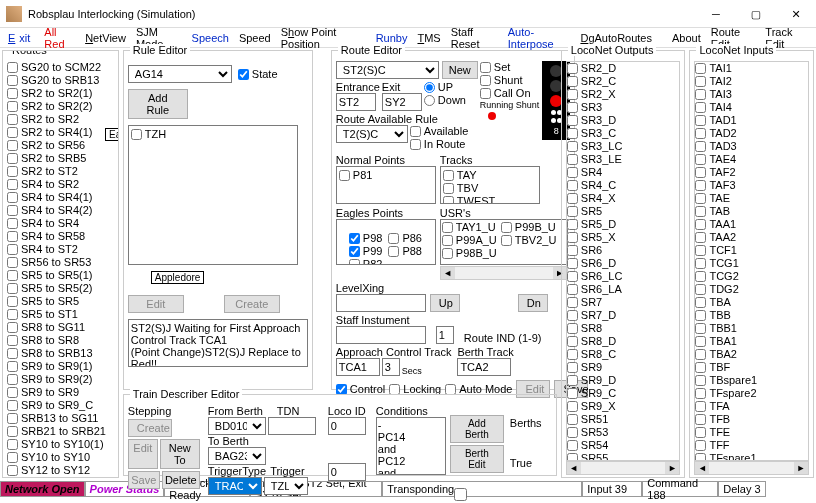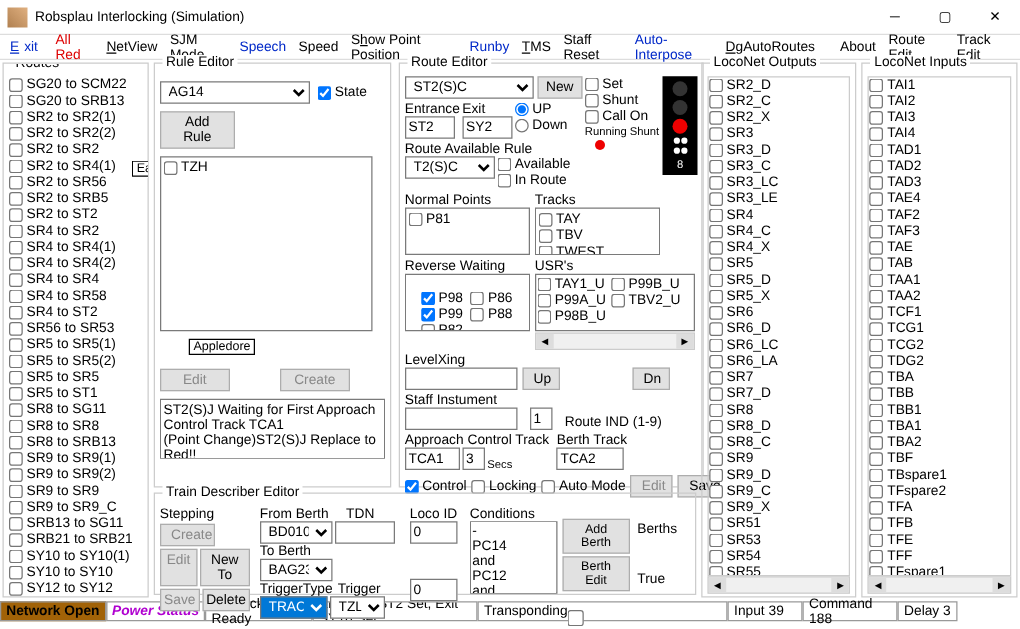--- a/index.html
+++ b/index.html
@@ -18,21 +18,21 @@
 .groupbox > .lbl { position: absolute; top: -7px; left: 6px; background: #fff; padding: 0 3px; }
 .routes { width: 120px; overflow-y: auto; overflow-x:hidden; }
 .routes-list { height: 415px; overflow-y: auto; }
 .chk { display: flex; align-items: center; gap: 3px; height: 13px; line-height: 13px; white-space:nowrap; }
 .chk input { width: 11px; height: 11px; margin: 0; }
 .btn { background: #e1e1e1; border: 1px solid #adadad; padding: 2px 8px; cursor: pointer; text-align:center; }
 .btn.dis { color: #888; }
 input[type=text], select { border: 1px solid #7a7a7a; padding: 1px 2px; height: 18px; background:#fff; }
 textarea { border: 1px solid #7a7a7a; font-size: 11px; resize: none; }
 .mid { width: 438px; display:flex; flex-direction:column; }
-.rule-route-row { display:flex; gap:2px; }
+.rule-route-row { display:flex; gap:14px; }
 .ruleeditor { width: 190px; }
 .routeeditor { width: 244px; }
 .listbox { border: 1px solid #7a7a7a; background: #fff; overflow:auto; }
 .sel { background: #0078d7; color: #fff; }
 .signal { width: 28px; background: #000; display:flex; flex-direction:column; align-items:center; gap:3px; padding:4px 0; }
 .lamp { width: 12px; height: 12px; border-radius: 50%; background: #333; }
 .lamp.r { background: #e00; }
 .smlamp { width:5px; height:5px; background:#fff; border-radius:50%; }
 .loconet-col { width: 128px; }
 .loconet-list { height: 400px; overflow-y:auto; overflow-x:hidden; border:1px solid #ccc; }
@@ -114,21 +114,21 @@
       </div>
     <div class="tag" style="top:77px; left:102px">Eagles</div>
   </div>
 
   <div class="mid">
     <div class="rule-route-row">
 
       <div class="groupbox ruleeditor" style="height:340px;position:relative">
         <span class="lbl">Rule Editor</span>
         <div style="display:flex;gap:6px;align-items:center;margin:4px 0">
-          <select style="width:120px"><option>AG14</option></select>
+          <select style="width:104px"><option>AG14</option></select>
           <label class="chk">
               <input type="checkbox" checked="" style="">
               <span>State</span>
             </label>
         </div>
         <div class="btn" style="width:60px;margin:6px 0">Add Rule</div>
         <div class="listbox" style="width:170px;height:140px;padding:2px">
           <label class="chk">
               <input type="checkbox" style="">
               <span>TZH</span>
@@ -244,21 +244,21 @@
               <label class="chk">
                   <input type="checkbox" style="">
                   <span>TWEST</span>
                 </label>
             </div>
           </div>
         </div>
 
         <div style="display:flex;gap:4px;margin-top:3px">
           <div style="width:100px">
-            <div>Reverse Waiting</div>
+            <div>Eagles Points</div>
             <div class="listbox" style="height:46px;padding:12px;display:flex;gap:6px;font-size:10px">
               <div>
                 <label class="chk">
                     <input type="checkbox" checked="" style="">
                     <span>P98</span>
                   </label>
                 <label class="chk">
                     <input type="checkbox" checked="" style="">
                     <span>P99</span>
                   </label>
@@ -452,21 +452,21 @@
     <span class="lbl">LocoNet Inputs</span>
     <div class="loconet-list" id="lni"><div class="half"><label class="chk"><input type="checkbox" style="">TAI1</label><label class="chk"><input type="checkbox" style="">TAI2</label><label class="chk"><input type="checkbox" style="">TAI3</label><label class="chk"><input type="checkbox" style="">TAI4</label><label class="chk"><input type="checkbox" style="">TAD1</label><label class="chk"><input type="checkbox" style="">TAD2</label><label class="chk"><input type="checkbox" style="">TAD3</label><label class="chk"><input type="checkbox" style="">TAE4</label><label class="chk"><input type="checkbox" style="">TAF2</label><label class="chk"><input type="checkbox" style="">TAF3</label><label class="chk"><input type="checkbox" style="">TAE</label><label class="chk"><input type="checkbox" style="">TAB</label><label class="chk"><input type="checkbox" style="">TAA1</label><label class="chk"><input type="checkbox" style="">TAA2</label><label class="chk"><input type="checkbox" style="">TCF1</label><label class="chk"><input type="checkbox" style="">TCG1</label><label class="chk"><input type="checkbox" style="">TCG2</label><label class="chk"><input type="checkbox" style="">TDG2</label><label class="chk"><input type="checkbox" style="">TBA</label><label class="chk"><input type="checkbox" style="">TBB</label><label class="chk"><input type="checkbox" style="">TBB1</label><label class="chk"><input type="checkbox" style="">TBA1</label><label class="chk"><input type="checkbox" style="">TBA2</label><label class="chk"><input type="checkbox" style="">TBF</label><label class="chk"><input type="checkbox" style="">TBspare1</label><label class="chk"><input type="checkbox" style="">TFspare2</label><label class="chk"><input type="checkbox" style="">TFA</label><label class="chk"><input type="checkbox" style="">TFB</label><label class="chk"><input type="checkbox" style="">TFE</label><label class="chk"><input type="checkbox" style="">TFF</label><label class="chk"><input type="checkbox" style="">TFspare1</label></div></div>
     <div class="scroll-h">
         <div class="l">◄</div>
         <div class="r">►</div>
       </div>
   </div>
 </div>
 
 <div class="status">
-  <div class="seg" style="background:#a16207;color:#000;font-weight:bold;">Network Open</div>
+  <div class="seg" style="background:#be185d;color:#000;font-weight:bold;font-style:italic">Network Open</div>
   <div class="seg" style="color:#b000d0;font-weight:bold;font-style:italic">Power Status</div>
   <div class="seg" style="width:86px">Interlocking Ready</div>
   <div class="seg" style="width:132px;overflow:hidden">Entrance ST2 Set, Exit SY16 Set</div>
   <div class="seg" style="width:200px">Transponding</div>
   <div class="seg" style="width:60px">Input 39</div>
   <div class="seg" style="width:76px">Command 188</div>
   <div class="seg">Delay 3</div>
 </div>
 
 </body></html>

